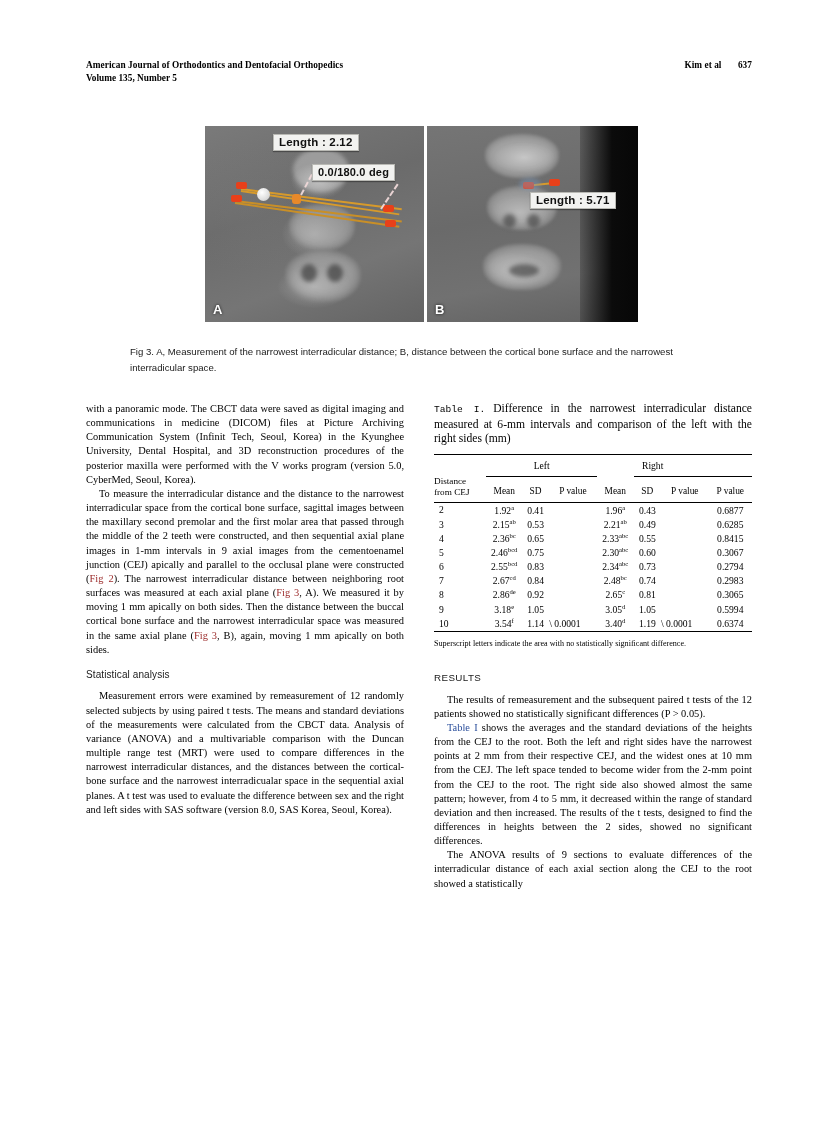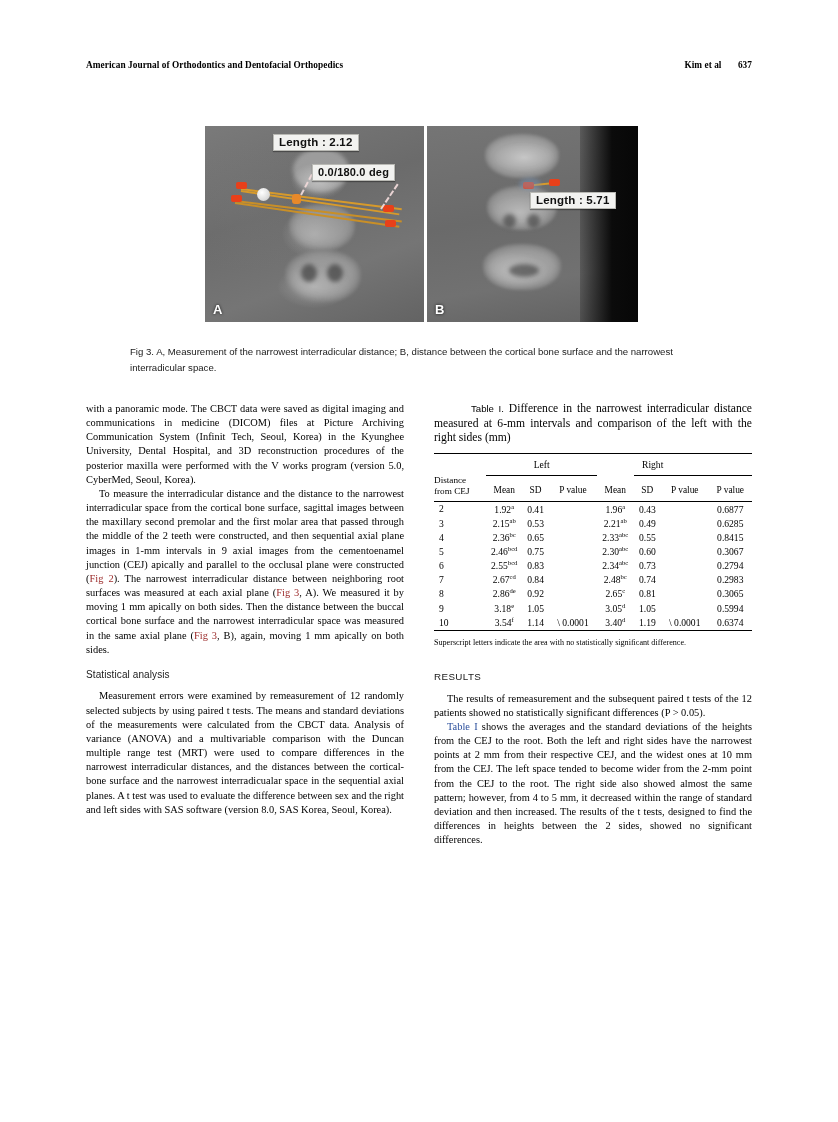--- a/index.html
+++ b/index.html
@@ -226,23 +226,22 @@
   .xref-blue { color: #2b4f9c; }
 
   
   .table-title {
     font-size: 11.6px;
     line-height: 14.6px;
     text-align: justify;
     margin: 0 0 7px 0;
   }
   .table-title .tlabel {
-    font-family: Liberation Sans, sans-serif;
+    font-family: Liberation Mono, monospace;
     font-size: 9.6px;
-    margin-left: 37px;
   }
   table.data {
     width: 318px;
     border-collapse: collapse;
     font-size: 9.5px;
   }
   table.data th, table.data td {
     padding: 0;
     font-weight: normal;
     vertical-align: bottom;
@@ -275,21 +274,21 @@
     text-align: center;
     font-size: 9.6px;
     line-height: 14.1px;
   }
   td.cell-dist {
     text-align: left;
     padding-left: 5px !important;
     font-size: 9.6px;
   }
   td.cell-p {
-    text-align: center;
+    text-align: left;
     font-size: 9.6px;
     white-space: nowrap;
   }
   sup { font-size: 6.6px; vertical-align: super; line-height: 0; }
 
   .table-note {
     font-size: 8.1px;
     line-height: 10.6px;
     margin-top: 4px;
     text-align: left;
@@ -303,20 +302,21 @@
 <div class="page">
 
   <div class="runhead">
     <div class="runhead-row">
       <span class="runhead-left">American Journal of Orthodontics and Dentofacial Orthopedics</span>
       <span class="runhead-right">
         <span class="authors">Kim et al</span>
         <span>637</span>
       </span>
     </div>
+    <div class="runhead-vol">Volume 135, Number 5</div>
   </div>
 
   <div class="figure-block">
 
     <div class="ct-panel panel-a">
       <div class="ct-bg bg-a"></div>
 
       <div class="blob" style="left:88px;  top:22px;  width:56px; height:44px; background:rgba(222,222,222,0.40);"></div>
       <div class="blob-ring" style="left:84px; top:78px; width:66px; height:46px; background:rgba(198,198,198,0.45); box-shadow: inset 0 0 9px rgba(70,70,70,0.55);"></div>
       <div class="blob-ring" style="left:80px; top:124px; width:76px; height:52px; background:rgba(210,210,210,0.42); box-shadow: inset 0 0 11px rgba(60,60,60,0.6);"></div>
@@ -526,16 +526,17 @@
 
     <div class="table-note">Superscript letters indicate the area with no statistically significant difference.</div>
 
     <div class="results-wrap">
       <div class="section-head">RESULTS</div>
 
       <p>The results of remeasurement and the subsequent paired t tests of the 12 patients showed no statistically significant differences (P &gt; 0.05).</p>
 
       <p><span class="xref-blue">Table I</span><span> shows the averages and the standard deviations of the heights from the CEJ to the root. Both the left and right sides have the narrowest points at 2 mm from their respective CEJ, and the widest ones at 10 mm from the CEJ. The left space tended to become wider from the 2-mm point from the CEJ to the root. The right side also showed almost the same pattern; however, from 4 to 5 mm, it decreased within the range of standard deviation and then increased. The results of the t tests, designed to find the differences in heights between the 2 sides, showed no significant differences.</span></p>
 
+      <p>The ANOVA results of 9 sections to evaluate differences of the interradicular distance of each axial section along the CEJ to the root showed a statistically</p>
     </div>
   </div>
 
 </div>
 
 </body></html>

